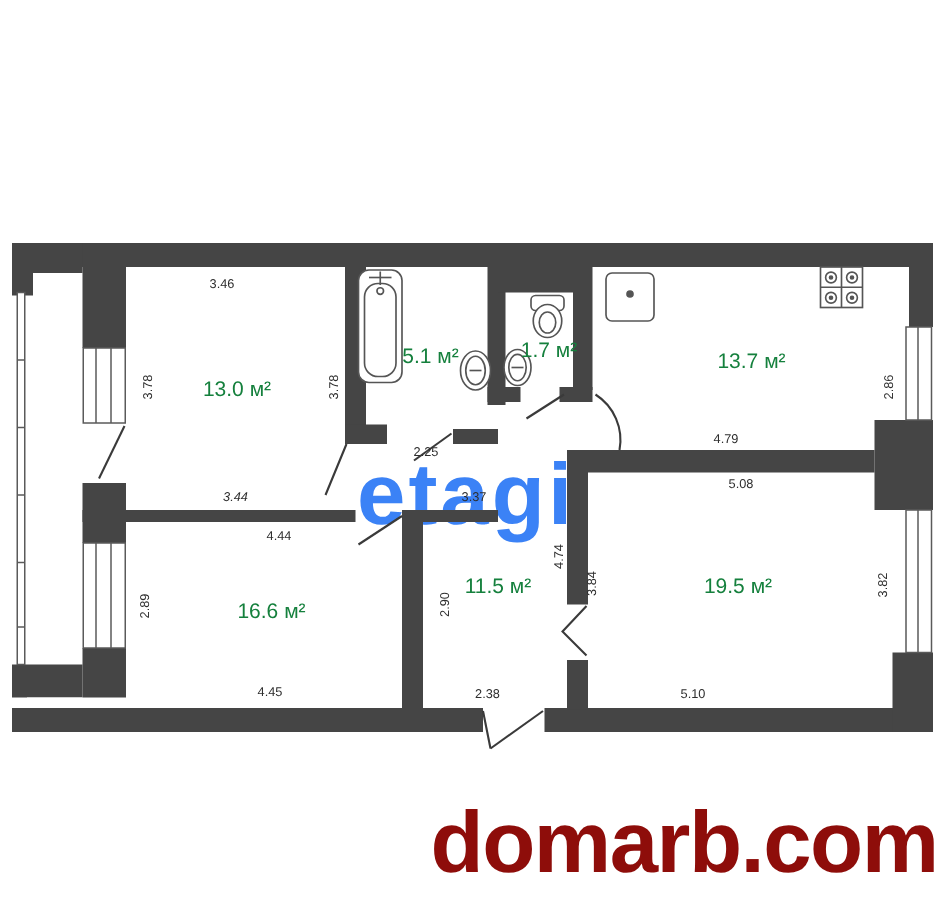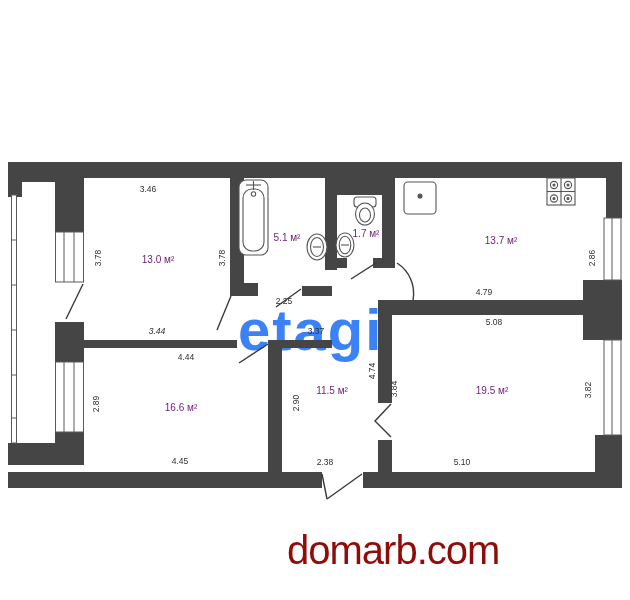--- a/index.html
+++ b/index.html
@@ -3,24 +3,24 @@
 <meta charset="utf-8">
 <style>
   html,body{margin:0;padding:0;background:#ffffff;}
   #stage{position:relative;width:630px;height:600px;background:#ffffff;overflow:hidden;
          font-family:"Liberation Sans",sans-serif;}
   #plan-svg{position:absolute;left:0;top:0;z-index:2;}
   .overlay-label{position:absolute;z-index:3;transform:translate(-50%,-50%);
       color:#2e2e2e;white-space:nowrap;}
   .dim{font-size:8.5px;letter-spacing:0px;}
   .dim.v{transform:translate(-50%,-50%) rotate(-90deg);}
-  .area{font-size:10px;color:#701a75;}
+  .area{font-size:14px;color:#15803d;}
   #agency-watermark{position:absolute;z-index:1;font-weight:bold;font-size:58px;
       letter-spacing:2px;user-select:none;}
-  #site-watermark{position:absolute;z-index:4;font-weight:normal;font-size:40px;
+  #site-watermark{position:absolute;z-index:4;font-weight:bold;font-size:58px;
       letter-spacing:-1px;}
 </style>
 </head>
 <body>
 
 <div id="stage">
 
   <div id="agency-watermark" style="color: #3b82f6; left: 238px; top: 296px;">etagi</div>
 
   <svg id="plan-svg" width="630" height="600">

